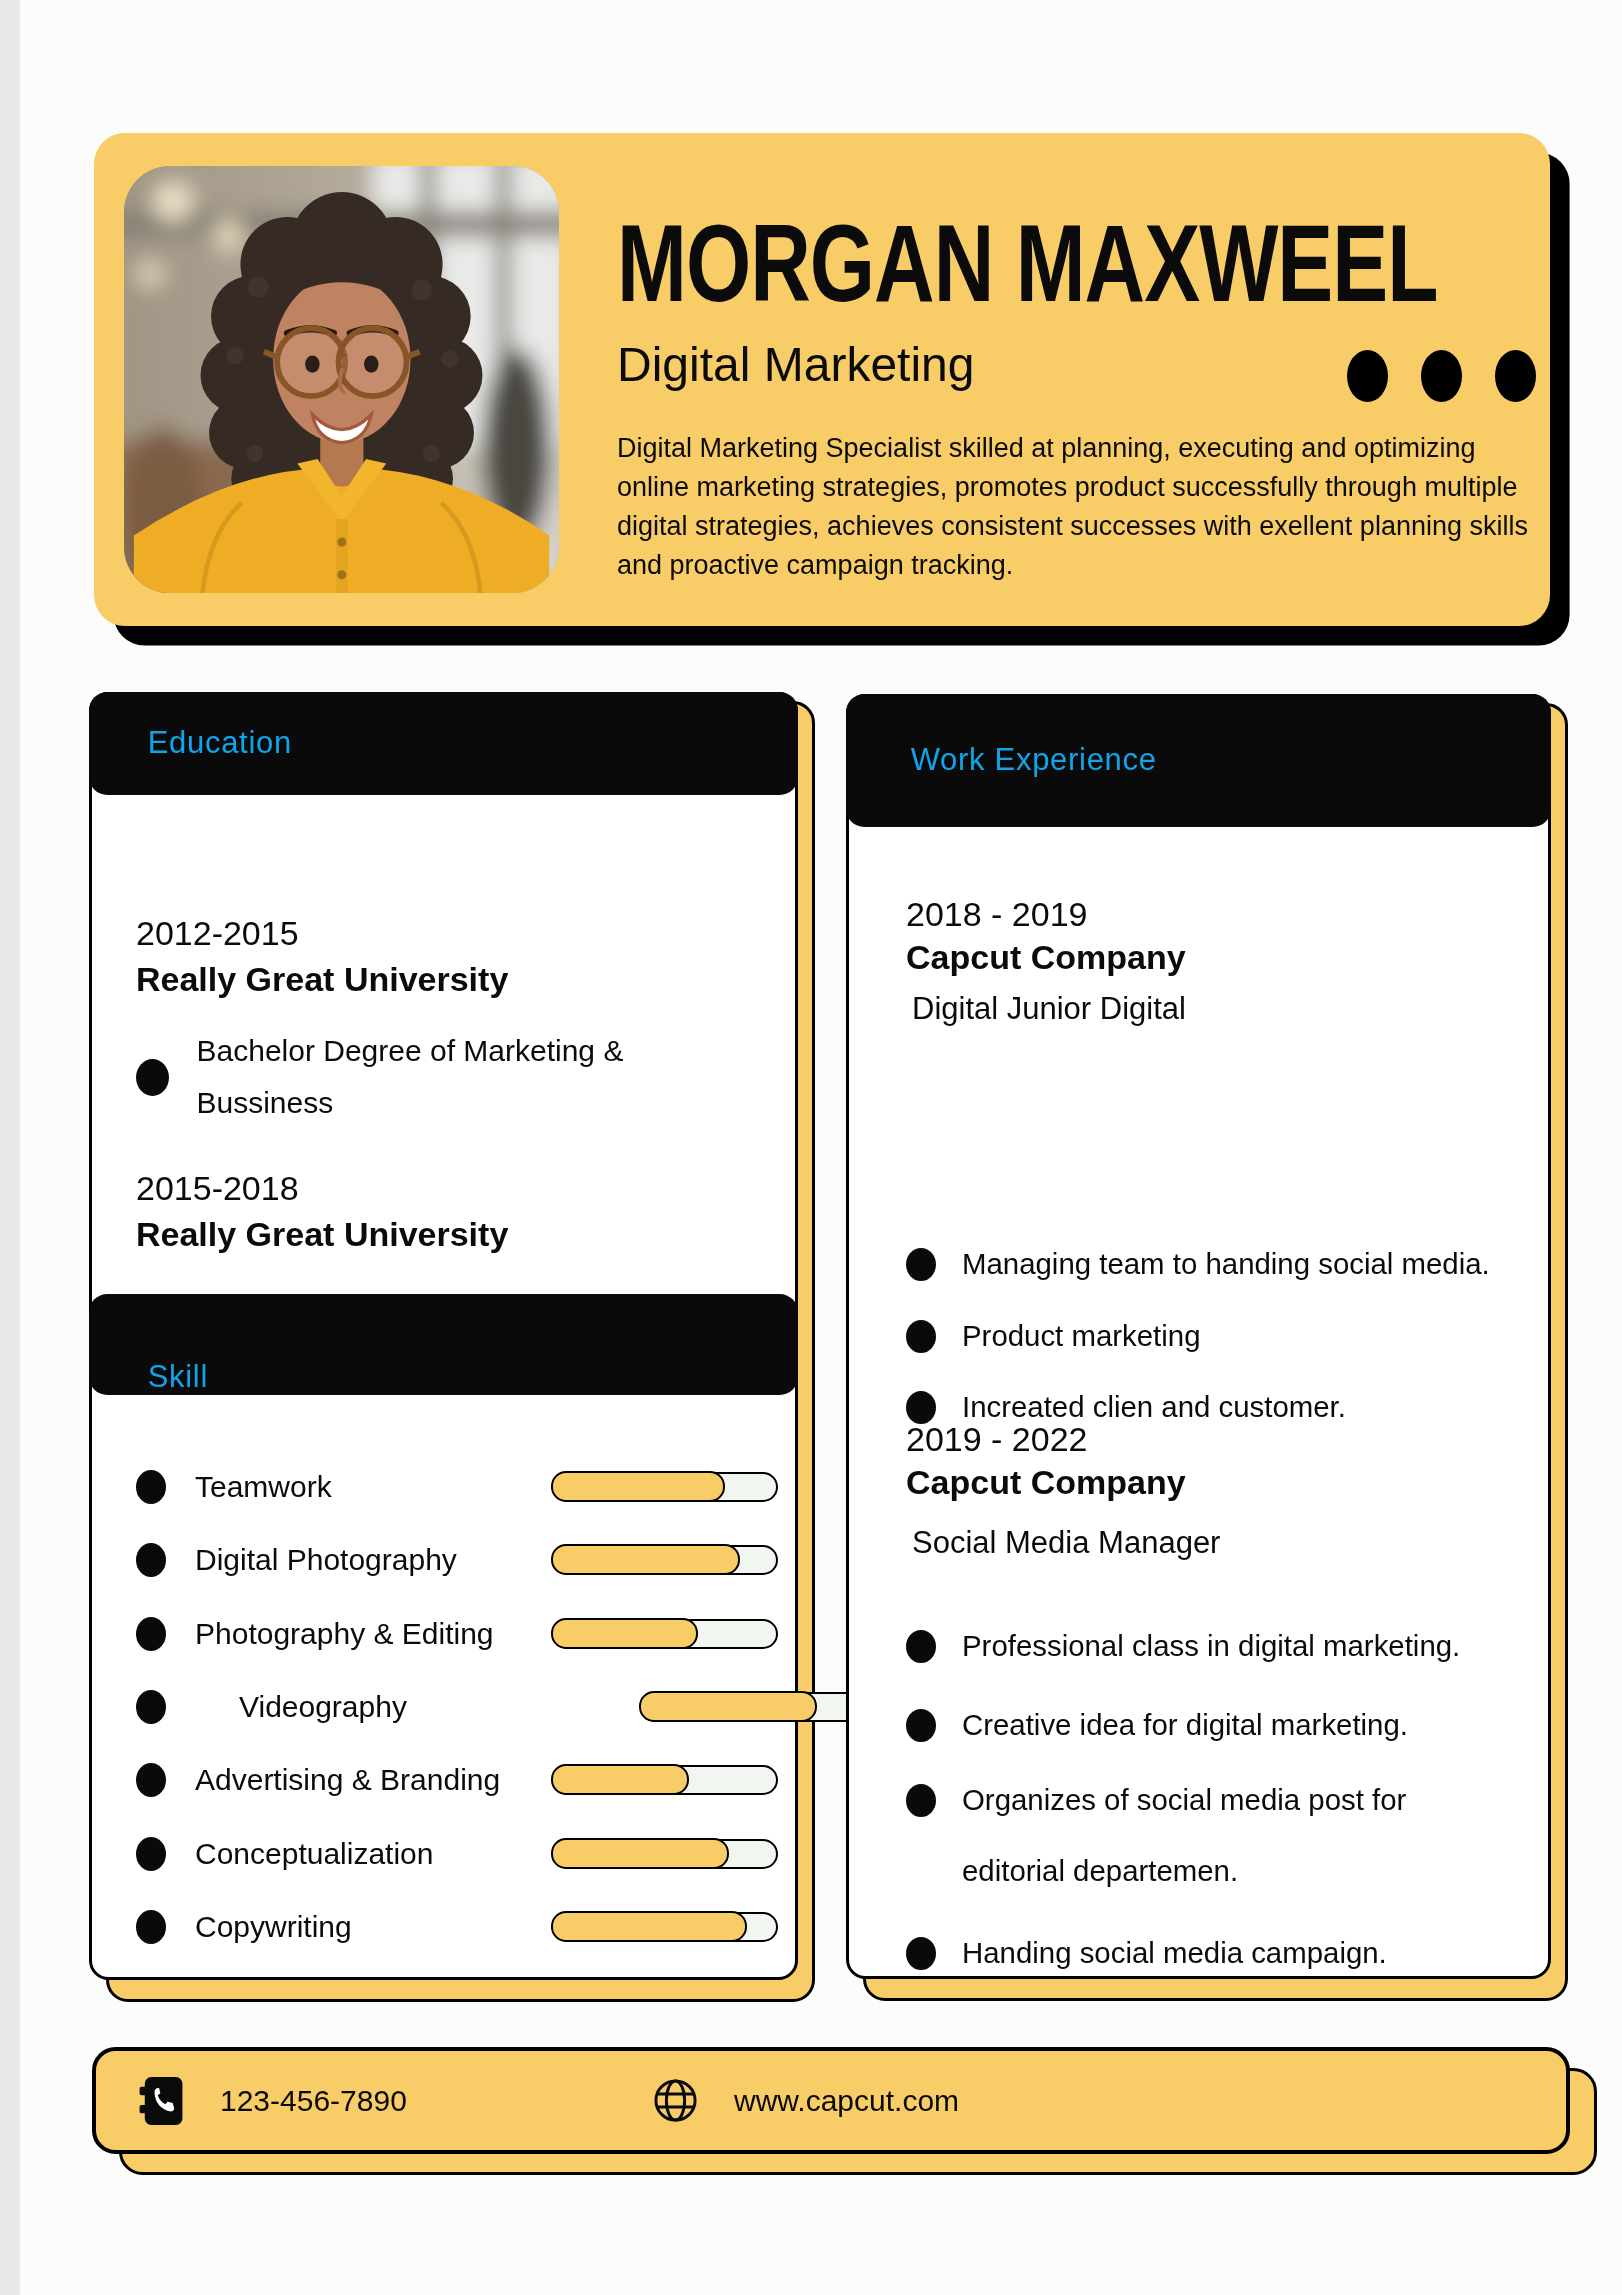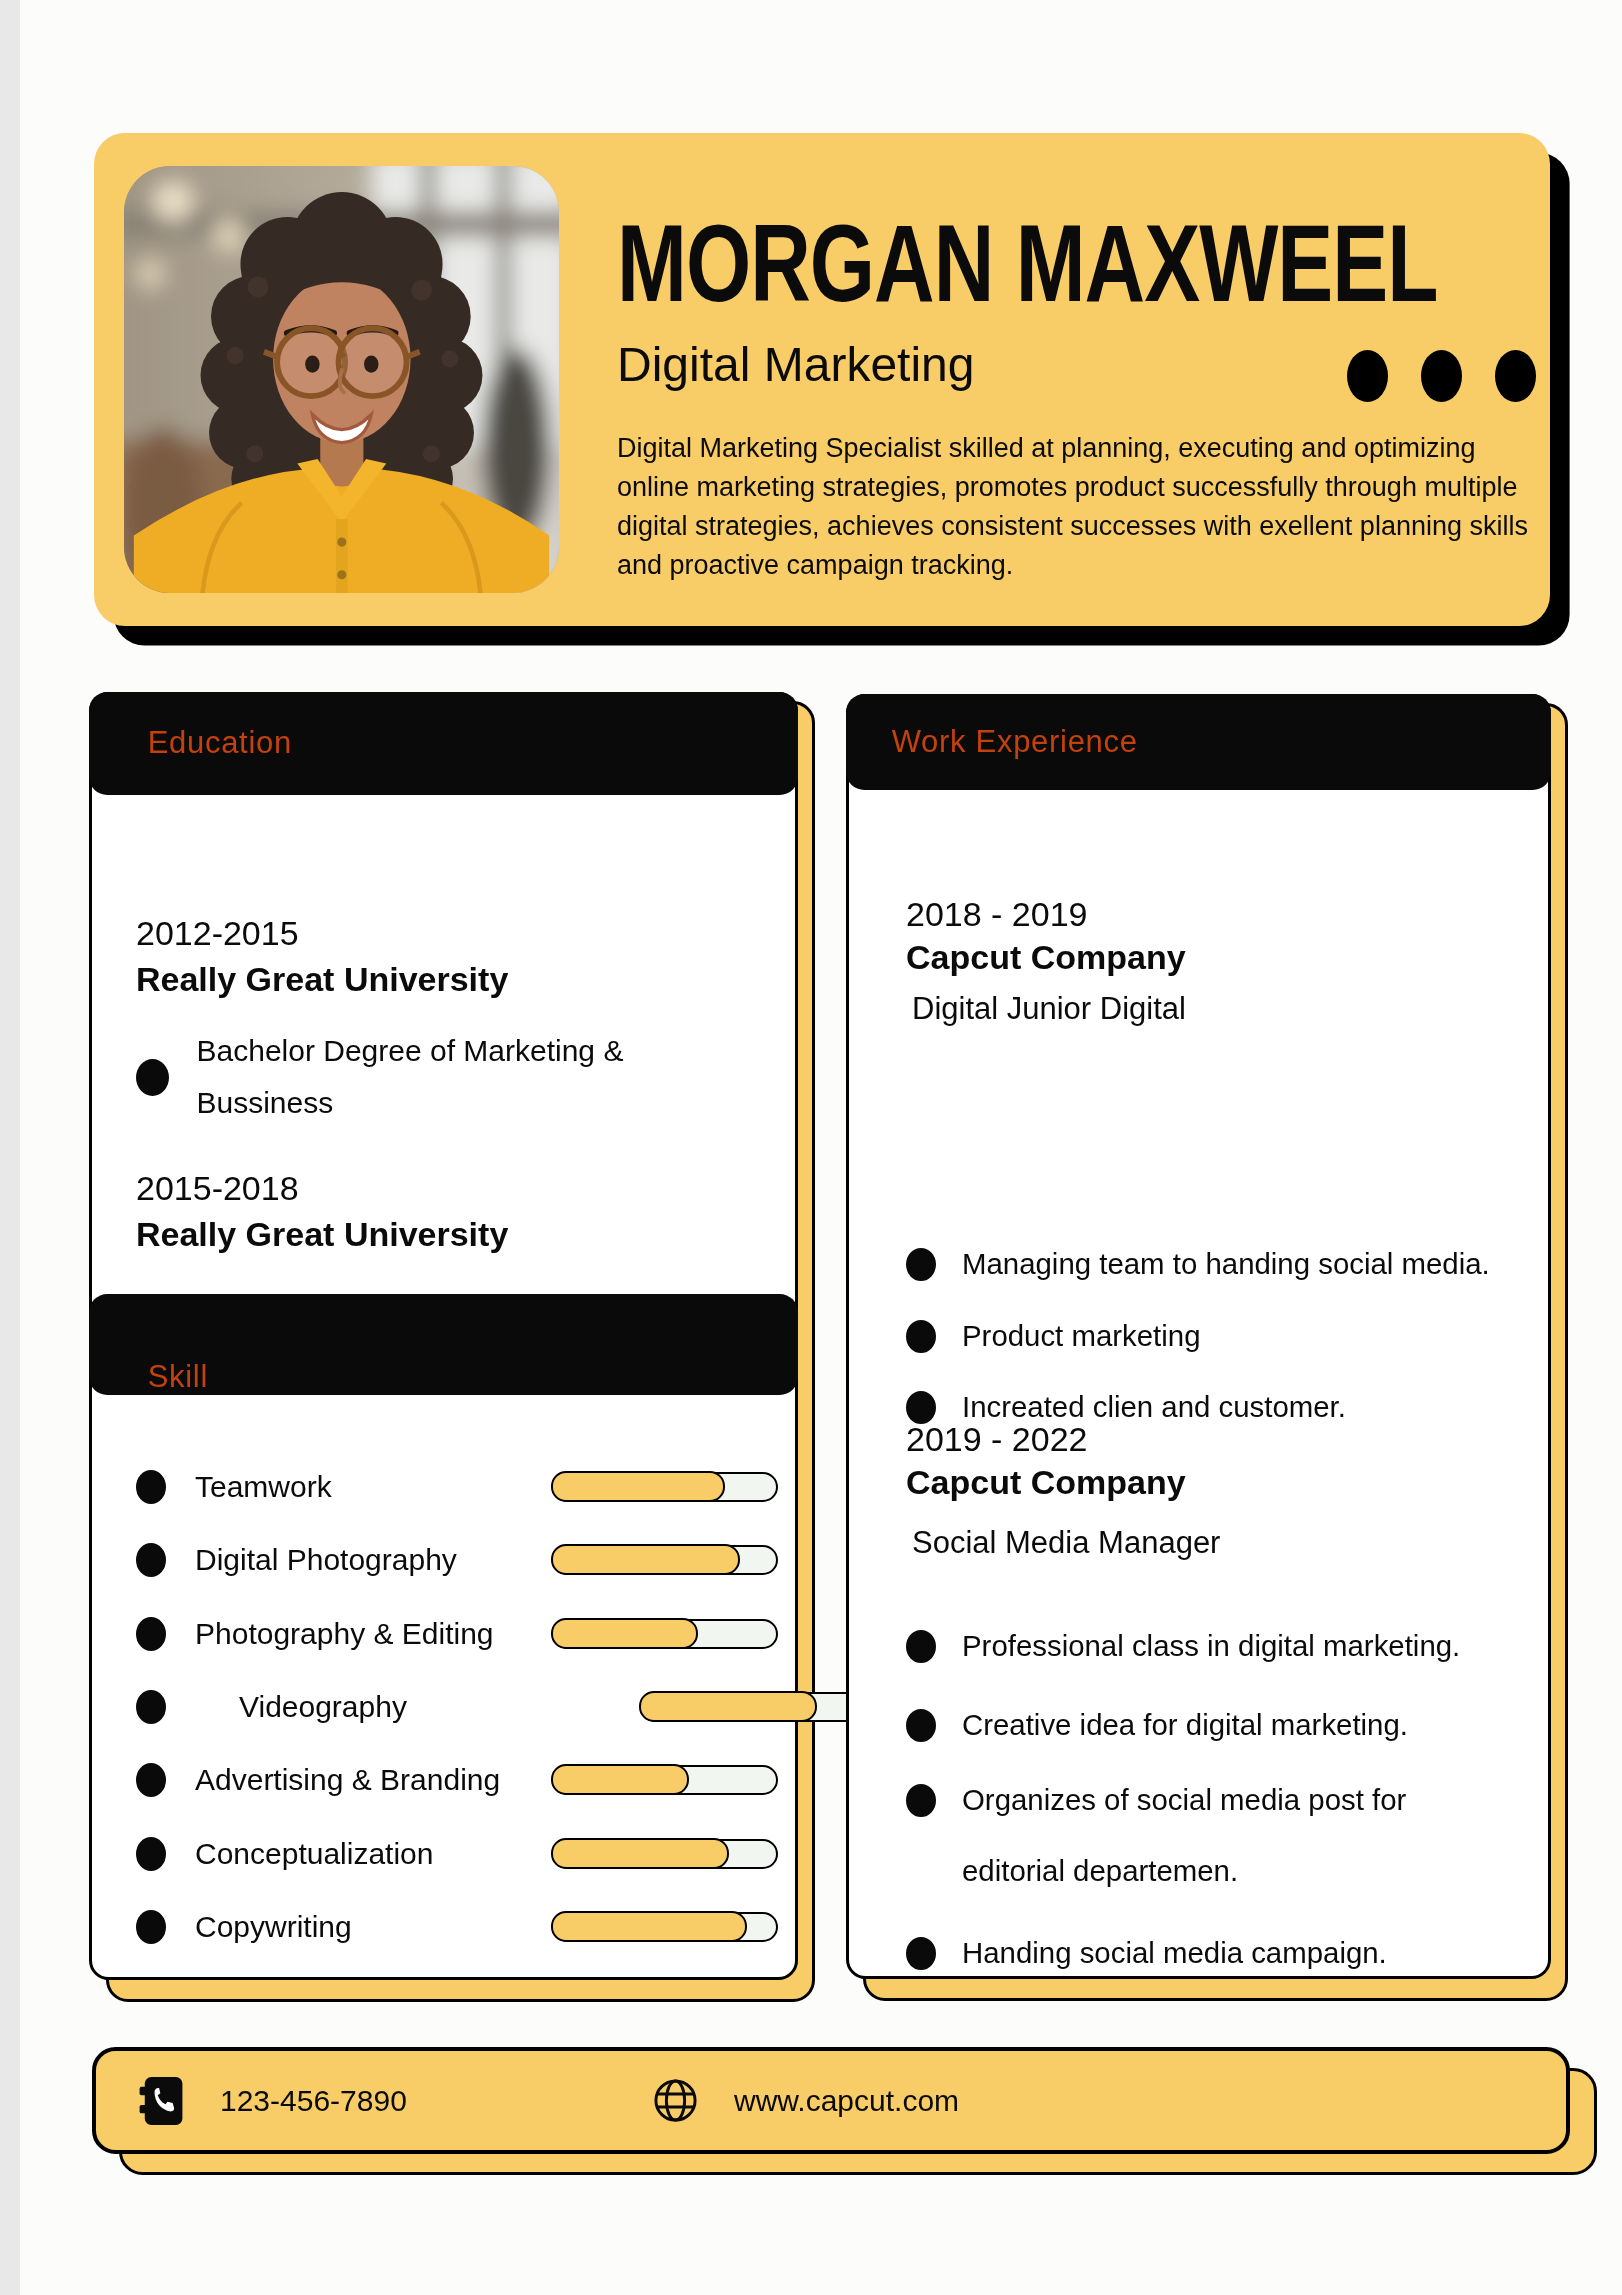--- a/index.html
+++ b/index.html
@@ -37,21 +37,21 @@
   }
   
   .card-shadow{
     position:absolute;background:var(--yellow);border:3.9px solid #000;border-radius:22px;
   }
   .card{
     position:absolute;background:#fff;border:3.3px solid #000;border-radius:19.6px;
   }
   .section-bar{
     position:absolute;left:-3.3px;width:calc(100% + 6.5px);height:103px;
-    background:#0A0A0A;border-radius:18.3px;color:#c2410c;
+    background:#0A0A0A;border-radius:18.3px;color:#0ea5e9;
     display:flex;align-items:center;padding-left:59px;font-size:31px;font-weight:500;
     letter-spacing:0.7px;
   }
   
   .edu-head{position:absolute;left:44px;font-size:34px;line-height:46px;}
   .edu-head .period{font-weight:500;}
   .edu-head .school{font-weight:700;}
   .bullet-row{position:absolute;left:44px;display:flex;align-items:center;}
   .bullet-dot{flex:none;width:33px;height:37px;border-radius:50%;background:#0A0A0A;margin-right:27.5px;}
   .bullet-text{font-size:30px;line-height:52px;width:510px;}
@@ -261,21 +261,21 @@
       <span class="skill-label">Copywriting</span>
       <span class="track">
           <span class="fill" style="width: 88%;"></span>
         </span>
     </div>
   </div>
 
   <div class="card-shadow" style="left:843px;top:703px;width:705px;height:1298px;"></div>
   <div class="card" style="left:826px;top:694px;width:705px;height:1285px;">
 
-    <div class="section-bar" style="top:-3.3px;height:96px;padding-left:46px;">
+    <div class="section-bar" style="top:-3.3px;height:133px;padding-left:65px;">
       <span>Work Experience</span>
     </div>
 
     <div class="xp-head" style="top:196px;">
       <div class="period">2018 - 2019</div>
       <div class="company">Capcut Company</div>
     </div>
     <div class="xp-role" style="top:294px;">Digital Junior Digital</div>
 
     <div class="xp-bullet" style="top:531px;">

